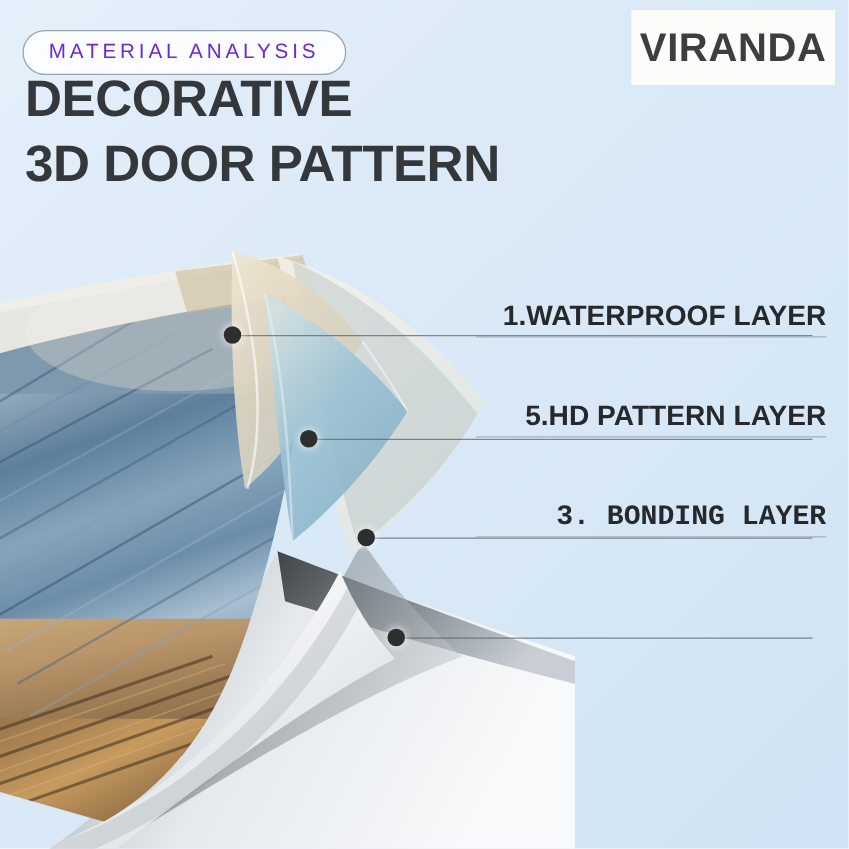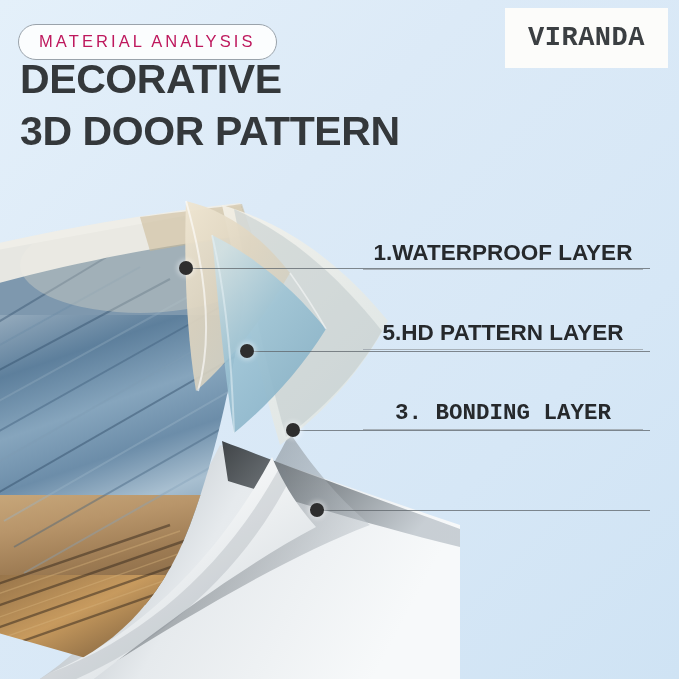--- a/index.html
+++ b/index.html
@@ -17,46 +17,46 @@
 
   
   .badge{
     position:absolute;left:18px;top:24px;
     padding:7px 20px 8px 20px;
     border:1.6px solid #9aa3ab;
     border-radius:22px;
     background:#fbfdfe;
     font-size:16.5px;
     letter-spacing:3.1px;
-    color:#be185d;
+    color:#6d28d9;
     white-space:nowrap;
   }
   .headline{
     position:absolute;left:20px;top:53px;
     font-size:41px;line-height:52px;
     font-weight:bold;
     letter-spacing:-0.4px;
     color:#34383b;
     white-space:nowrap;
   }
   .headline .l2{display:block;}
 
   .logobox{
     position:absolute;left:505px;top:8px;
     width:163px;height:60px;
     background:#fcfcfa;
     display:flex;align-items:center;justify-content:center;
   }
   .logobox span{
-    font-size:27px;font-weight:bold;
-    letter-spacing:0.5px;color:#3b3f42;font-family:Liberation Mono, monospace;
-  }
-
-  
-  .callout{position:absolute;right:36px;text-align:center;}
+    font-size:32px;font-weight:bold;
+    letter-spacing:0.5px;color:#3b3f42;
+  }
+
+  
+  .callout{position:absolute;right:18px;text-align:right;}
   .callout .txt{
     font-size:22.5px;font-weight:bold;color:#26292c;
     white-space:nowrap;display:block;
     padding-bottom:3px;
   }
   .callout .rule{
     display:block;height:1px;background:#9fa7ae;opacity:.85;width:100%;
   }
   #c1{top:240px;width:280px;}
   #c2{top:320px;width:280px;}

